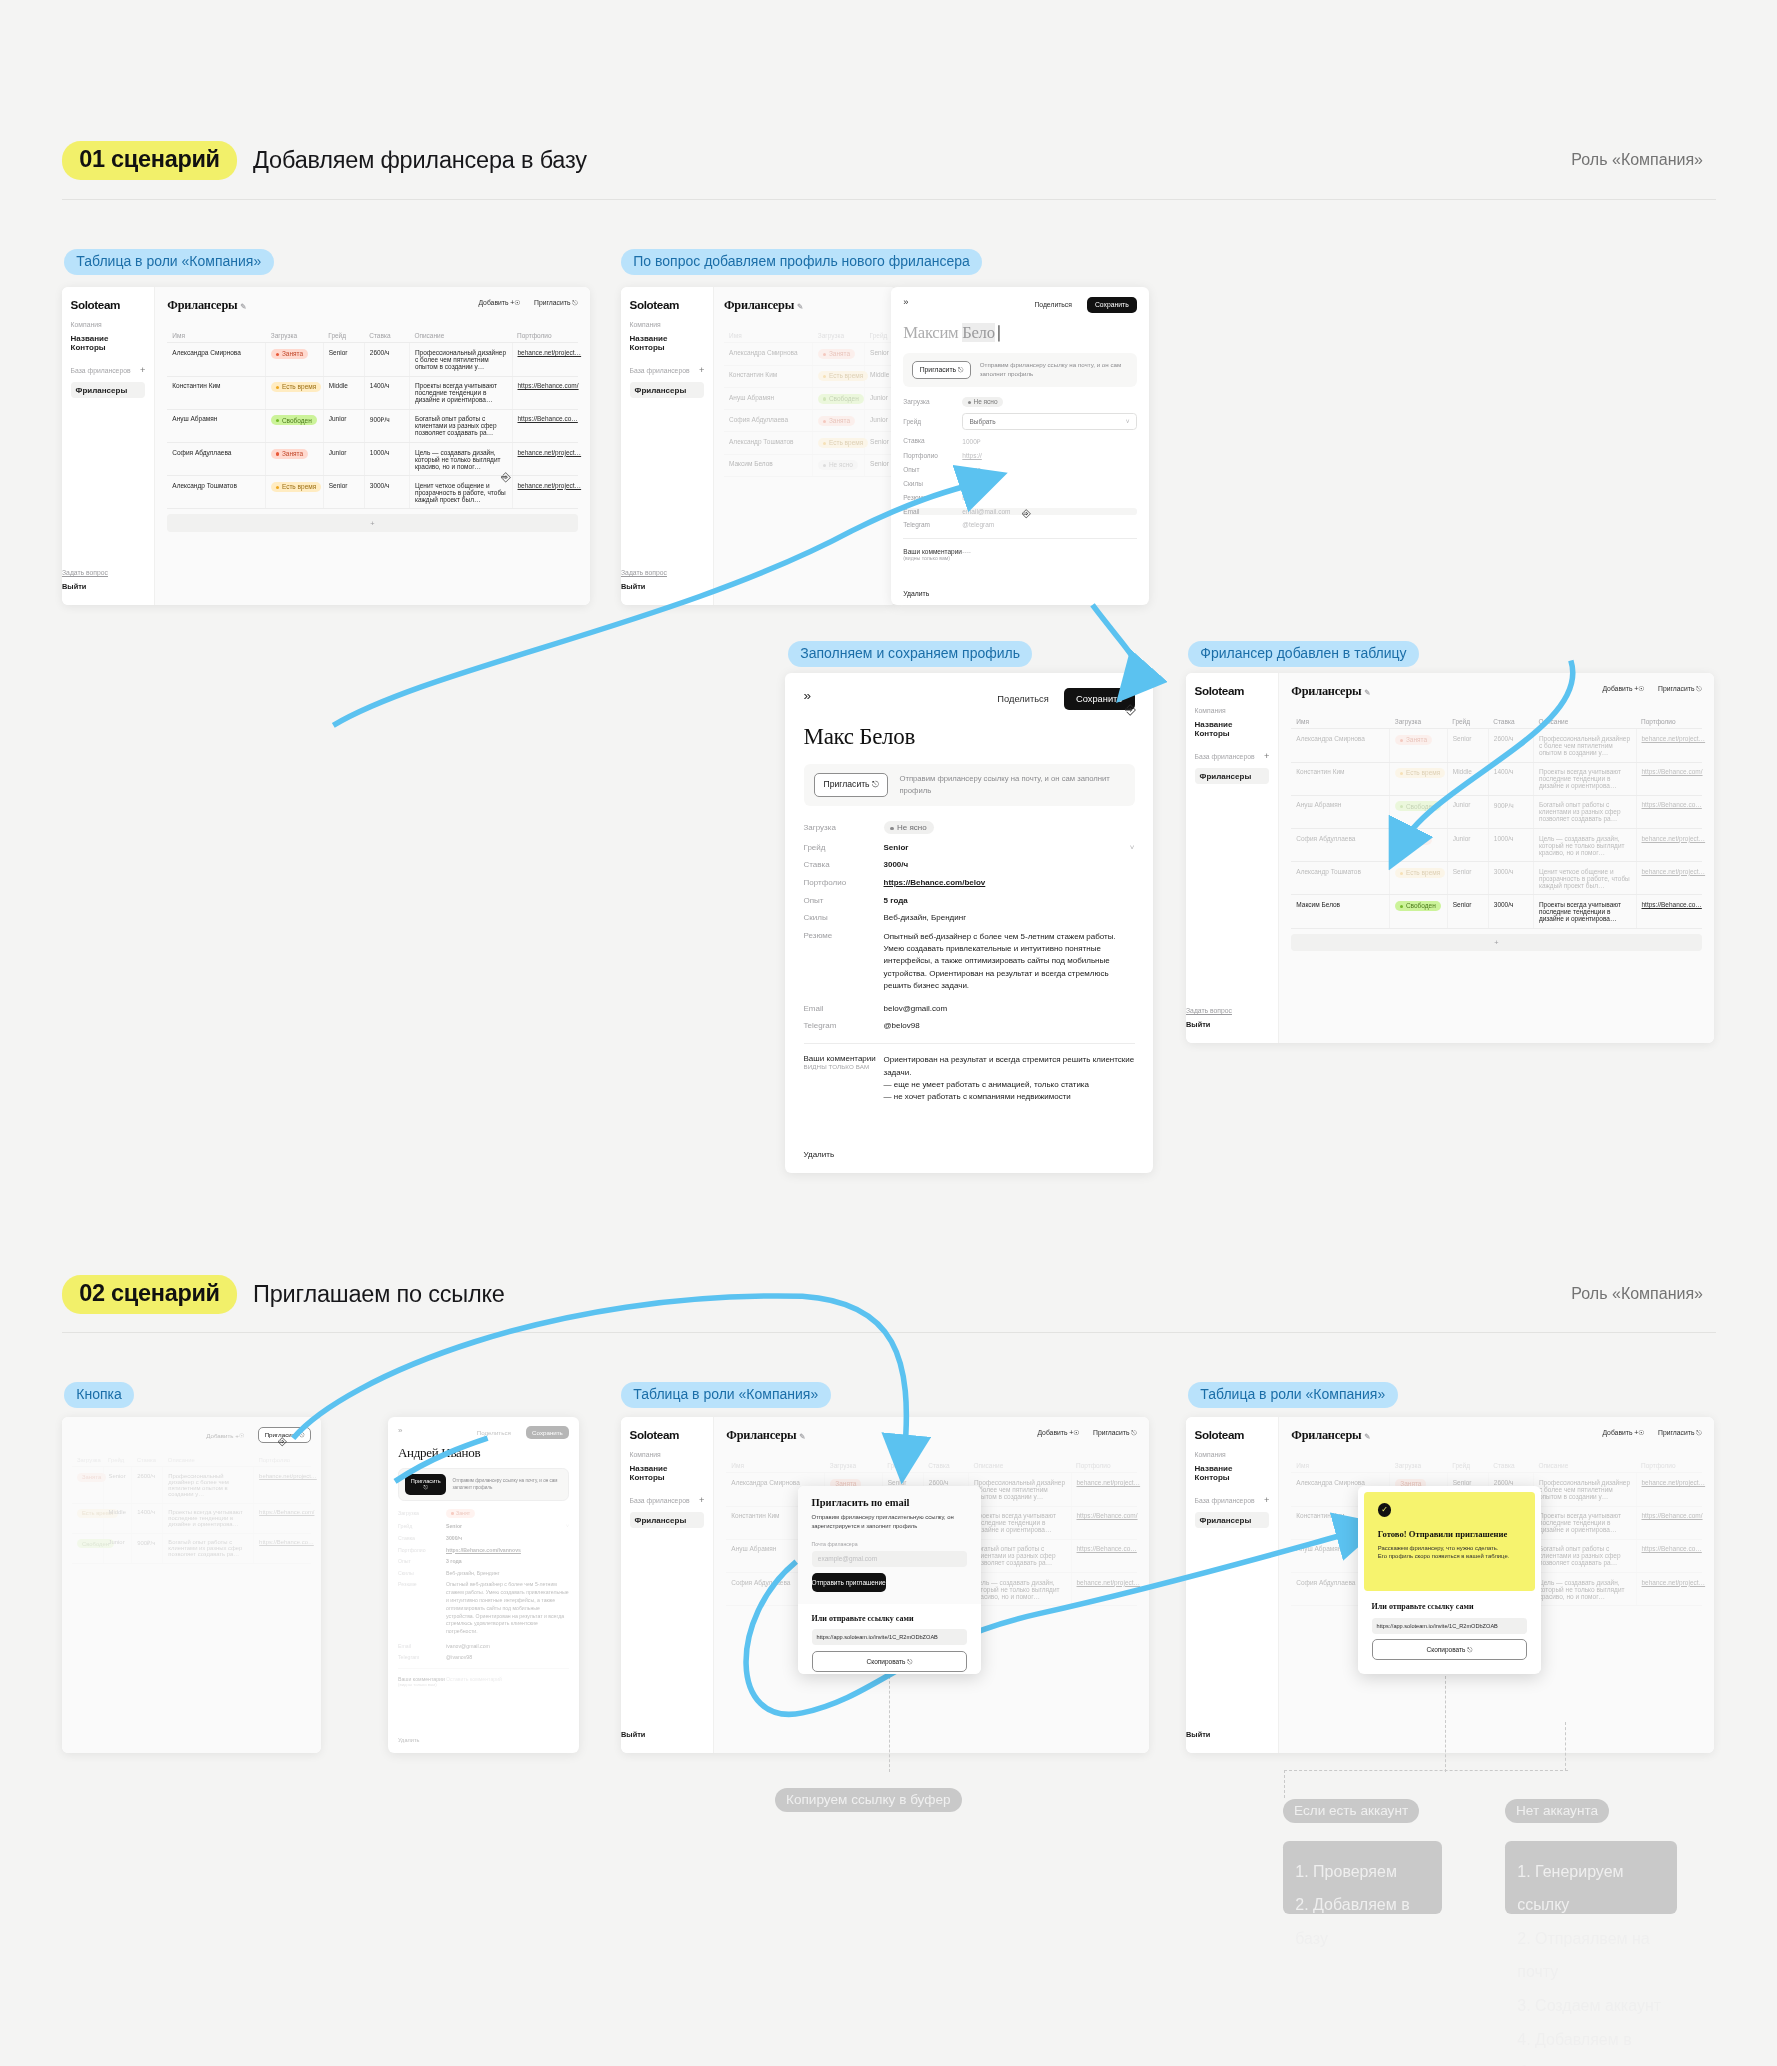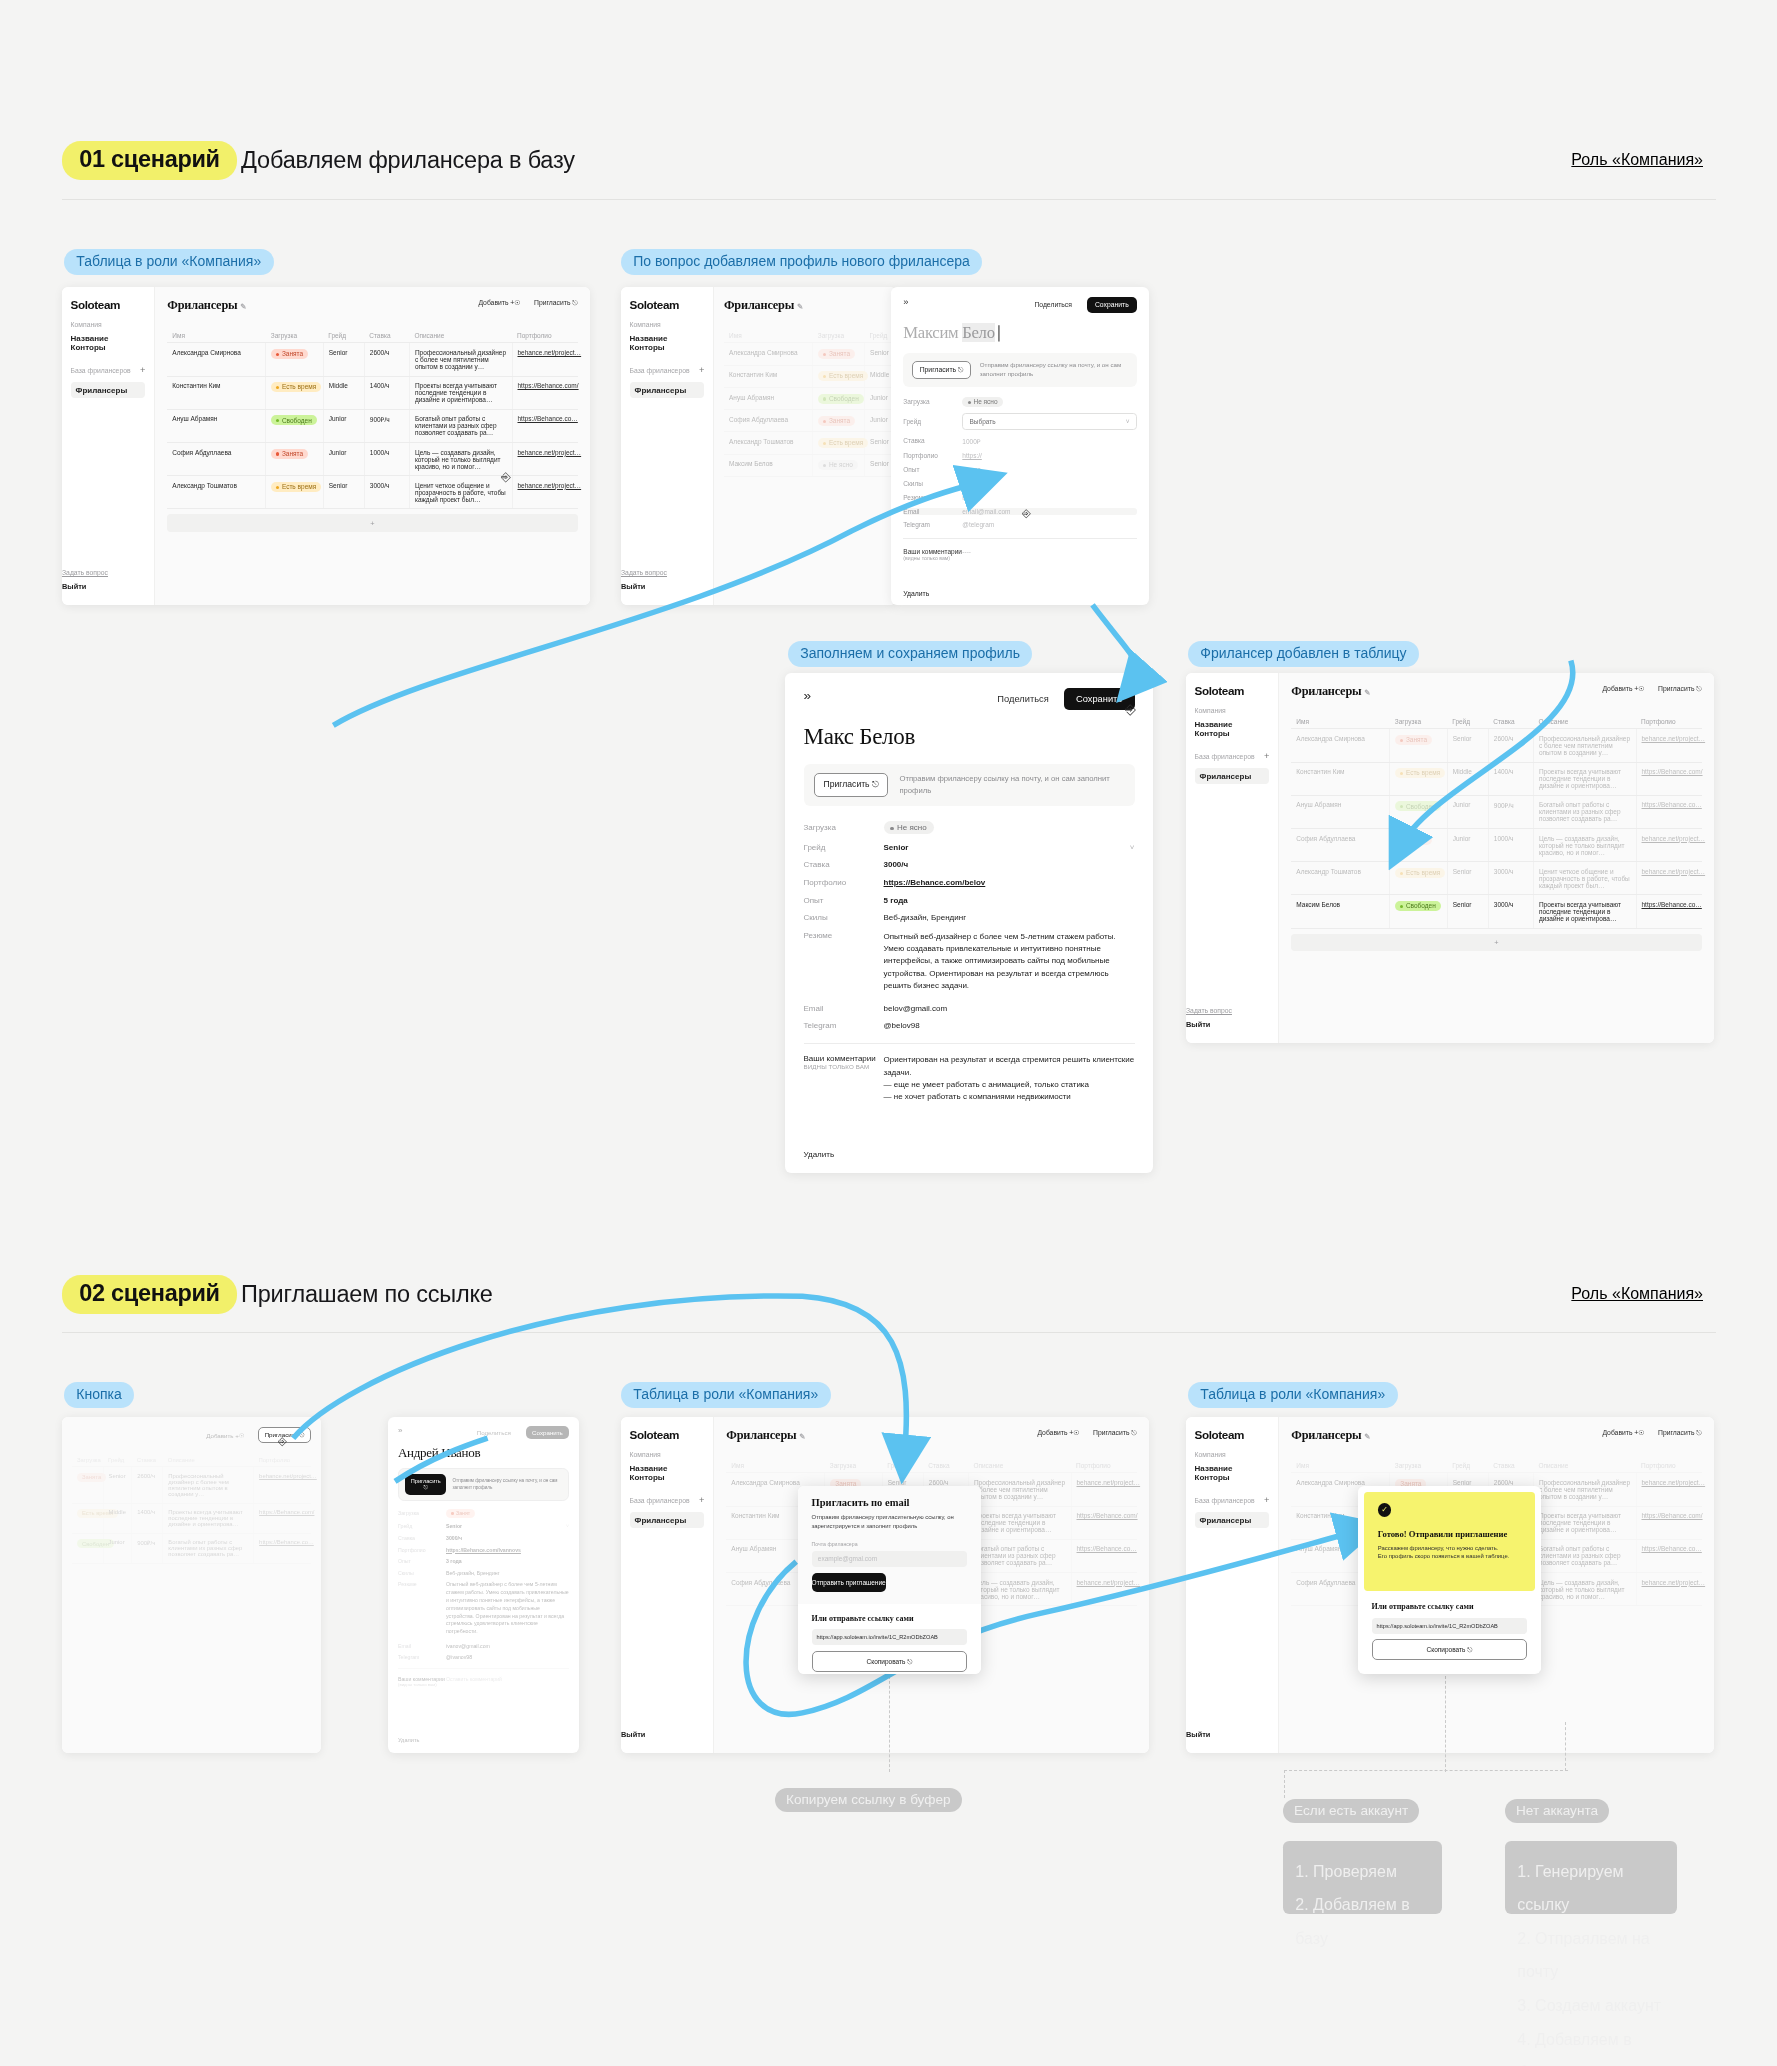--- a/index.html
+++ b/index.html
@@ -7,28 +7,28 @@
   body {
     width:1777px; height:2066px;
     font-family:"Liberation Sans", sans-serif;
     color:#1a1a1a;
     position:relative;
     overflow:hidden;
   }
   .page { position:relative; width:1777px; height:2066px; }
 
   
-  .scen-head { position:absolute; display:flex; align-items:center; gap:4px; }
+  .scen-head { position:absolute; display:flex; align-items:center; gap:16px; }
   .scen-pill {
     background:#f2f06a; border-radius:18.5px;
     padding:6.8px 17.3px 8.6px; font-size:23.5px; font-weight:700; letter-spacing:-0.3px;
     color:#111; line-height:1;
   }
   .scen-title { font-size:23.5px; font-weight:400; color:#17171a; letter-spacing:-0.2px; }
-  .scen-role { position:absolute; font-size:16px; color:#000000;text-decoration:underline; }
+  .scen-role { position:absolute; font-size:16px; color:#737373; }
   .scen-rule { position:absolute; height:1.2px; background:#e2e2e0; }
 
   
   .blabel {
     position:absolute;
     background:#b9e2fb; color:#1b6ea8;
     border-radius:13.6px; padding:4.3px 12.3px 5.6px;
     font-size:14px; font-weight:400; white-space:nowrap;
     z-index:40;
   }

